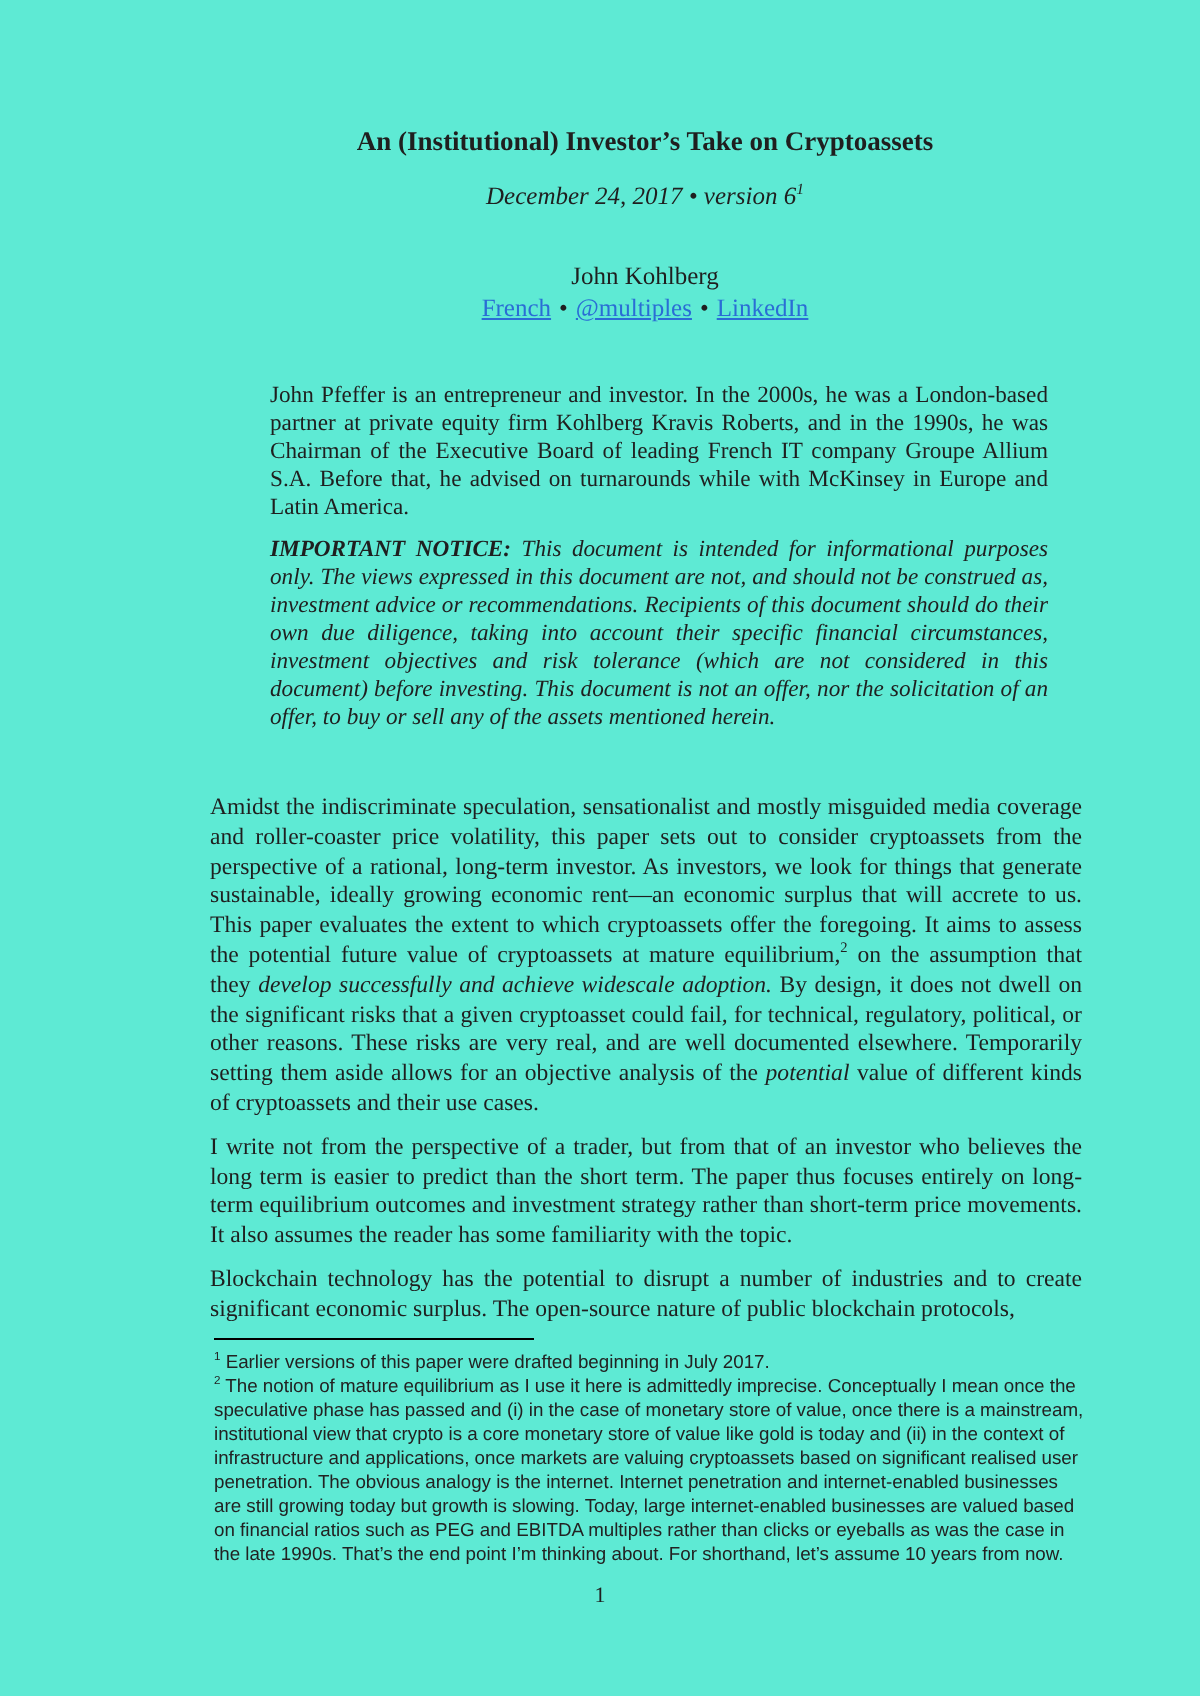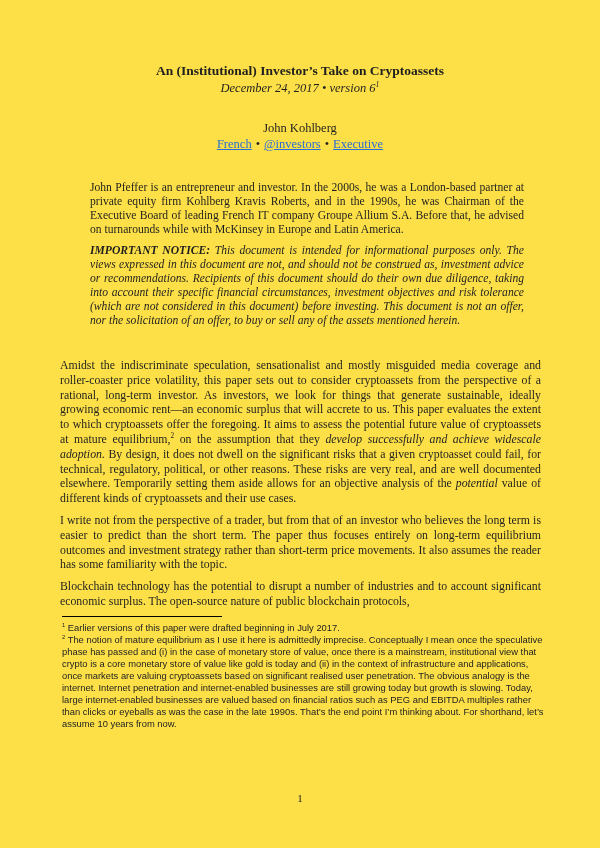--- a/index.html
+++ b/index.html
@@ -1,28 +1,29 @@
 <!DOCTYPE html>
 <html><head>
 <meta charset="utf-8">
 <style>
   * { margin: 0; padding: 0; box-sizing: border-box; }
   html, body { background: #e8e8e8; }
   .page {
     width: 600px; height: 848px;
     margin: 0 auto;
-    background: #fde047;
+    background: #5eead4;
     position: relative;
     overflow: hidden;
     font-family: "Liberation Serif", serif;
     color: #1f1f1f;
+    padding-left: 45px;
   }
   header { text-align: center; padding-top: 62px; }
   .doc-title { font-size: 13.5px; font-weight: bold; line-height: 17px; }
-  .date-line { font-style: italic; font-size: 12.5px; line-height: 16px; margin-top: 1px; }
+  .date-line { font-style: italic; font-size: 12.5px; line-height: 16px; margin-top: 11px; }
   .author { font-size: 12.5px; line-height: 15px; margin-top: 25px; }
   .links { font-size: 12.5px; line-height: 15px; margin-top: 1px; }
   .links a { color: #2a6dd5; text-decoration: underline; cursor: pointer; }
   .links .sep { color: #1f1f1f; margin: 0 4px; }
   .intro { margin: 29px 76px 0 90px; }
   .bio { font-size: 11.6px; line-height: 14px; text-align: justify; margin-bottom: 7px; }
   .notice { font-size: 11.6px; line-height: 14px; text-align: justify; font-style: italic; }
   .bold { font-weight: bold; }
   .italic { font-style: italic; }
   .bodytext { margin: 30px 59px 0 60px; font-family: Liberation Serif, serif; }
@@ -44,33 +45,33 @@
 </head>
 <body>
 
 <div class="page">
 
   <header>
     <h1 class="doc-title">An (Institutional) Investor’s Take on Cryptoassets</h1>
     <div class="date-line"><span>December 24, 2017 • version 6</span><sup>1</sup></div>
     <div class="author">John Kohlberg</div>
     <div class="links">
-      <a href="#">French</a><span class="sep">•</span><a href="#">@investors</a><span class="sep">•</span><a href="#">Executive</a>
+      <a href="#">French</a><span class="sep">•</span><a href="#">@multiples</a><span class="sep">•</span><a href="#">LinkedIn</a>
     </div>
   </header>
 
   <section class="intro">
     <p class="bio">John Pfeffer is an entrepreneur and investor. In the 2000s, he was a London-based partner at private equity firm Kohlberg Kravis Roberts, and in the 1990s, he was Chairman of the Executive Board of leading French IT company Groupe Allium S.A. Before that, he advised on turnarounds while with McKinsey in Europe and Latin America.</p>
     <p class="notice"><span class="bold">IMPORTANT NOTICE:</span><span> This document is intended for informational purposes only.  The views expressed in this document are not, and should not be construed as, investment advice or recommendations.  Recipients of this document should do their own due diligence, taking into account their specific financial circumstances, investment objectives and risk tolerance (which are not considered in this document) before investing.  This document is not an offer, nor the solicitation of an offer, to buy or sell any of the assets mentioned herein.</span></p>
   </section>
 
   <section class="bodytext">
       <p class="body-para"><span>Amidst the indiscriminate speculation, sensationalist and mostly misguided media coverage and roller-coaster price volatility, this paper sets out to consider cryptoassets from the perspective of a rational, long-term investor.  As investors, we look for things that generate sustainable, ideally growing economic rent—an economic surplus that will accrete to us. This paper evaluates the extent to which cryptoassets offer the foregoing.  It aims to assess the potential future value of cryptoassets at mature equilibrium,</span><sup>2</sup><span> on the assumption that they </span><span class="italic">develop successfully and achieve widescale adoption.</span><span> By design, it does not dwell on the significant risks that a given cryptoasset could fail, for technical, regulatory, political, or other reasons. These risks are very real, and are well documented elsewhere. Temporarily setting them aside allows for an objective analysis of the </span><span class="italic">potential</span><span> value of different kinds of cryptoassets and their use cases.</span></p>
       <p class="body-para"><span>I write not from the perspective of a trader, but from that of an investor who believes the long term is easier to predict than the short term.  The paper thus focuses entirely on long-term equilibrium outcomes and investment strategy rather than short-term price movements.  It also assumes the reader has some familiarity with the topic.</span></p>
-      <p class="body-para"><span>Blockchain technology has the potential to disrupt a number of industries and to account significant economic surplus.  The open-source nature of public blockchain protocols,</span></p>
+      <p class="body-para"><span>Blockchain technology has the potential to disrupt a number of industries and to create significant economic surplus.  The open-source nature of public blockchain protocols,</span></p>
     </section>
 
   <hr class="fnrule">
 
   <section class="footnotes">
       <p class="fn"><sup>1</sup><span> Earlier versions of this paper were drafted beginning in July 2017.</span></p>
       <p class="fn"><sup>2</sup><span> The notion of mature equilibrium as I use it here is admittedly imprecise.  Conceptually I mean once the speculative phase has passed and (i) in the case of monetary store of value, once there is a mainstream, institutional view that crypto is a core monetary store of value like gold is today and (ii) in the context of infrastructure and applications, once markets are valuing cryptoassets based on significant realised user penetration.  The obvious analogy is the internet.  Internet penetration and internet-enabled businesses are still growing today but growth is slowing.  Today, large internet-enabled businesses are valued based on financial ratios such as PEG and EBITDA multiples rather than clicks or eyeballs as was the case in the late 1990s.  That’s the end point I’m thinking about.  For shorthand, let’s assume 10 years from now.</span></p>
     </section>
 
   <div class="pageno">1</div>

